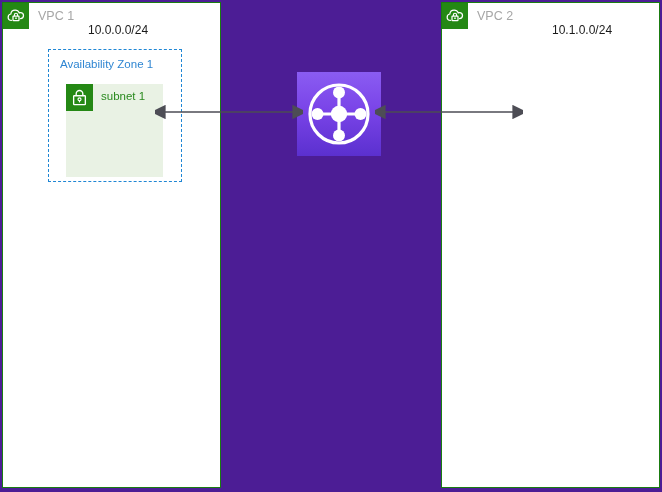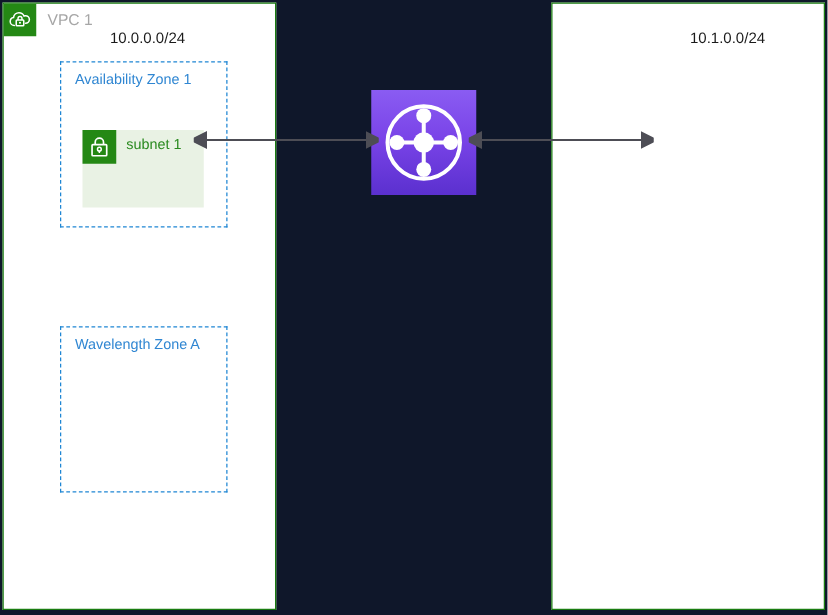--- a/index.html
+++ b/index.html
@@ -7,21 +7,21 @@
     padding: 0;
     background: #ffffff;
   }
   body {
     font-family: "Liberation Sans", sans-serif;
   }
   #canvas {
     position: relative;
     width: 662px;
     height: 492px;
-    background: #0f172a;
+    background: #4c1d95;
     overflow: hidden;
   }
 
   
   .vpc {
     position: absolute;
     border: 1.6px solid #1a7c11;
     background: #ffffff;
     box-sizing: border-box;
   }
@@ -81,23 +81,22 @@
   #az-1 { left: 45px;  top: 46px; width: 134px; height: 133px; }
   
   #wz-a { left: 45px;  top: 258px; width: 134px; height: 133px; }
 
   
   .subnet {
     position: absolute;
     left: 17px;
     top: 34px;
     width: 97px;
-    height: 62px;
+    height: 93px;
     background: #e9f2e4;
-    margin-top: 20px;
   }
   .subnet-badge {
     position: absolute;
     left: 0;
     top: 0;
     width: 27px;
     height: 27px;
     background: #248814;
     display: flex;
     align-items: center;
@@ -164,27 +163,35 @@
             <rect x="4.6" y="9.8" width="14.8" height="11.2" rx="0.8" fill="none" stroke="#ffffff" stroke-width="1.7"></rect>
             <path d="M7.8,9.8 L7.8,7.4 C7.8,5.1 9.7,3.2 12,3.2 C14.3,3.2 16.2,5.1 16.2,7.4 L16.2,9.8" fill="none" stroke="#ffffff" stroke-width="1.7"></path>
             <circle cx="12" cy="14.3" r="1.9" fill="none" stroke="#ffffff" stroke-width="1.5"></circle>
             <line x1="12" y1="15.8" x2="12" y2="18.2" stroke="#ffffff" stroke-width="1.5"></line>
           </svg>
         </div>
         <div class="subnet-label">subnet 1</div>
       </div>
     </div>
 
-    <div class="zone" id="wz-a">
-      <div class="zone-label">Wavelength Zone A</div>
+  </div>
+
+  <div class="vpc" id="vpc-2">
+
+    <div class="vpc-header">
+      <div class="vpc-badge">
+        <svg width="20" height="20" viewBox="0 0 24 24">
+          <path d="M6.6,17.2 C4.3,17.2 2.6,15.5 2.6,13.4 C2.6,11.5 4,9.9 5.8,9.6 C6.1,7.0 8.3,5.0 11.0,5.0 C13.2,5.0 15.1,6.3 15.9,8.2 C16.3,8.0 16.8,7.9 17.3,7.9 C19.3,7.9 21.0,9.5 21.0,11.5 C21.0,13.5 19.3,15.1 17.3,15.1" fill="none" stroke="#ffffff" stroke-width="1.5" stroke-linecap="round"></path>
+          <rect x="8.4" y="12.0" width="7.2" height="5.6" rx="0.7" fill="none" stroke="#ffffff" stroke-width="1.5"></rect>
+          <path d="M10.1,12.0 L10.1,10.6 C10.1,9.5 10.9,8.7 12.0,8.7 C13.1,8.7 13.9,9.5 13.9,10.6 L13.9,12.0" fill="none" stroke="#ffffff" stroke-width="1.4"></path>
+          <circle cx="12" cy="14.6" r="1.0" fill="#ffffff"></circle>
+        </svg>
+      </div>
+      <div class="vpc-title">VPC 2</div>
     </div>
-  </div>
-
-  <div class="vpc" id="vpc-2">
-
 
     <div class="vpc-cidr">10.1.0.0/24</div>
 
   </div>
 
   <div id="gateway">
     <svg width="84" height="84" viewBox="0 0 84 84">
       <circle cx="42" cy="42" r="29" fill="none" stroke="#ffffff" stroke-width="3.2"></circle>
       <line x1="42" y1="21" x2="42" y2="63" stroke="#ffffff" stroke-width="3.2"></line>
       <line x1="21" y1="42" x2="63" y2="42" stroke="#ffffff" stroke-width="3.2"></line>

